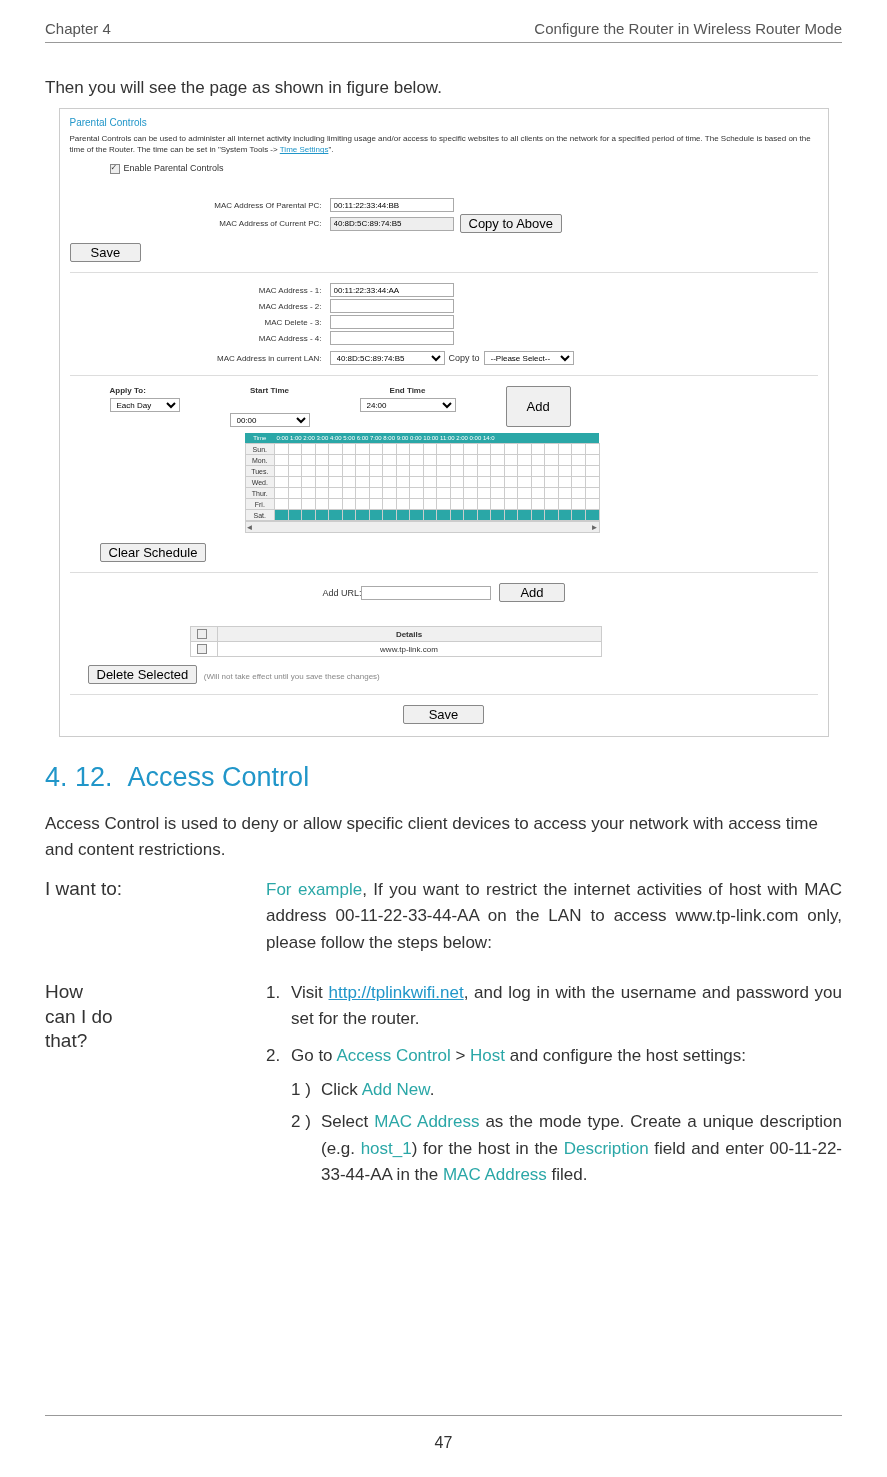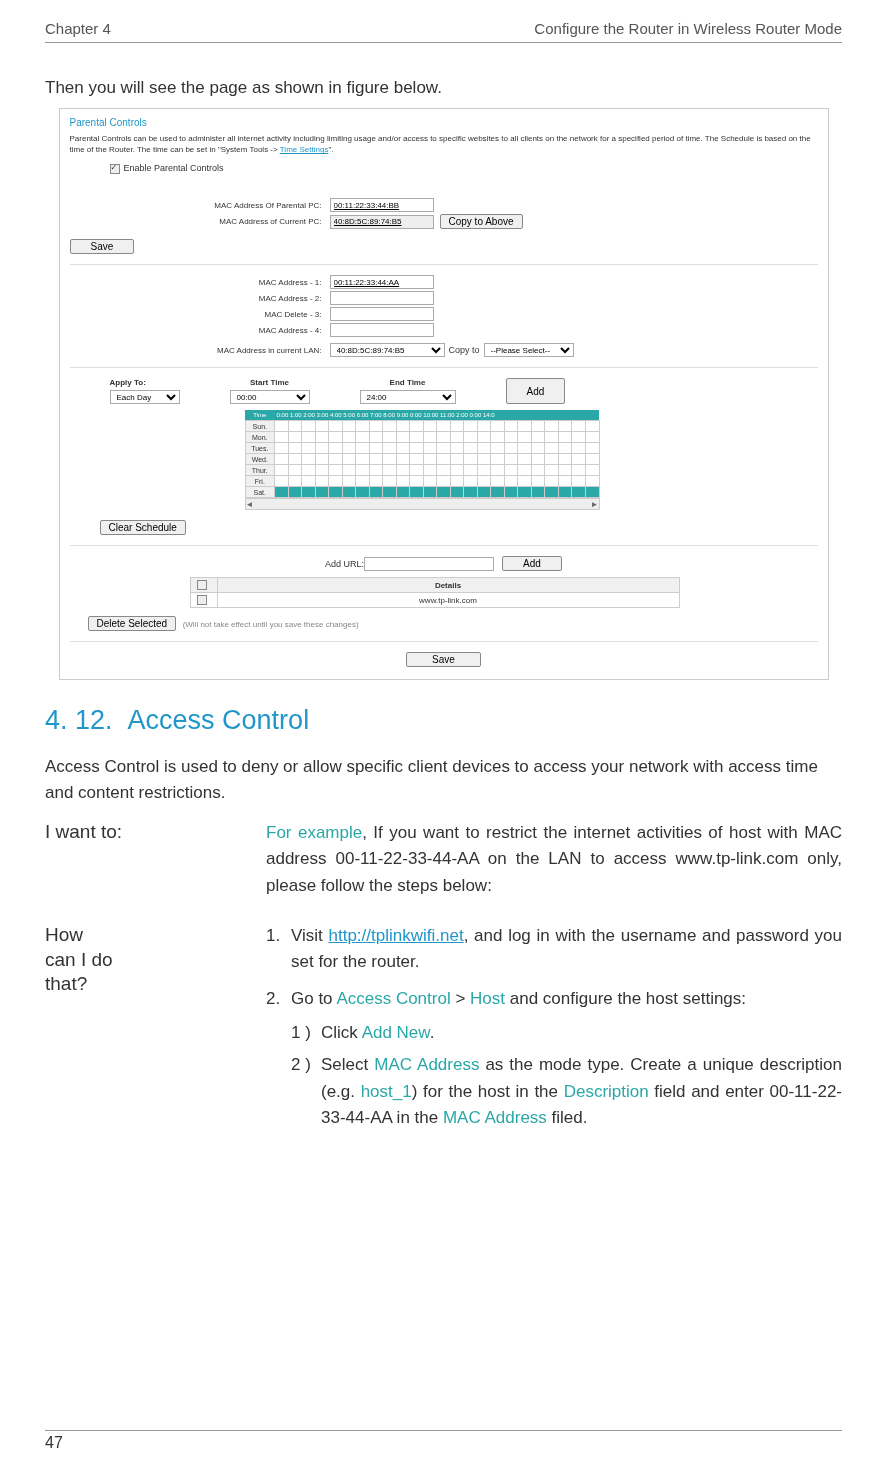--- a/index.html
+++ b/index.html
@@ -29,52 +29,52 @@
     padding: 8px 10px 12px 10px;
     font-size: 9px;
     color: #333;
   }
   .ss-title { color: #2196c9; font-size: 10px; margin-bottom: 5px; }
   .ss-desc { color: #333; font-size: 8px; line-height: 1.4; margin-bottom: 8px; }
   .ss-link { color: #2196c9; text-decoration: underline; }
   .ss-row { display: flex; align-items: center; margin: 2px 0; }
   .ss-label { text-align: right; width: 260px; padding-right: 8px; font-size: 8px; color: #333; }
   .ss-input { border: 1px solid #aaa; height: 14px; font-size: 8px; padding: 0 3px; background: #fff; }
-  .ss-input.w { width: 104px; text-decoration: underline; }
-  .ss-btn { border: 1px solid #888; background: #f0f0f0; font-size: 10px; padding: 1px 8px; border-radius: 2px; }
+  .ss-input.w { width: 124px; }
+  .ss-btn { border: 1px solid #888; background: #f0f0f0; font-size: 13px; padding: 1px 8px; border-radius: 2px; }
   .ss-hr { border: none; border-top: 1px solid #ddd; margin: 10px 0; }
   .ss-checkbox { display: inline-block; width: 10px; height: 10px; border: 1px solid #888; background: #eee; margin-right: 4px; vertical-align: middle; position: relative;}
   .ss-checkbox.checked::after { content: "✓"; font-size: 8px; position: absolute; top: -2px; left: 0; }
   .schedule-table { margin-left: 175px; margin-top: 6px; width: 355px; font-size: 7px; border-collapse: collapse;}
   .schedule-table th { background: #2aa7a7; color: #fff; font-weight: normal; padding: 2px; font-size: 6px;}
   .schedule-table td { border: 1px solid #ccc; height: 11px; width: 14px; }
   .schedule-table td.day { background: #f0f0f0; width: 30px; text-align: center; }
   .schedule-table td.sat { background: #2aa7a7; }
   .scroll-bar { margin-left: 175px; width: 355px; height: 12px; background: #eee; border: 1px solid #ccc; display: flex; justify-content: space-between; align-items: center; font-size: 8px; color: #666;}
-  .url-table { margin-left: 120px; width: 490px; font-size: 8px; border-collapse: collapse; margin-top: 6px;}
+  .url-table { margin-left: 120px; width: 412px; font-size: 8px; border-collapse: collapse; margin-top: 24px;}
   .url-table td { border: 1px solid #ccc; padding: 2px 6px; text-align: center; }
   .url-table .hdr { background: #f0f0f0; }
   h2.section-heading { font-size: 27px; color: #2196c9; font-weight: 400; margin-bottom: 18px; }
   .section-num { margin-right: 15px; }
   .body-para { font-size: 17px; color: #333; line-height: 1.5; margin-bottom: 15px;}
   .two-col { display: flex; margin-bottom: 10px; gap: 41px; }
   .left-col { width: 180px; flex-shrink: 0; font-size: 19px; color: #333; font-weight: 400; line-height: 1.3;}
   .right-col { flex: 1; font-size: 17px; color: #333; line-height: 1.55;}
   .right-col p { margin-bottom: 14px; text-align: justify;}
   .teal { color: #2aa7a7; }
   .link-u { color: #2196c9; text-decoration: underline; }
   ol.steps { list-style: none; padding: 0; }
   ol.steps > li { margin-bottom: 10px; display: flex; }
   ol.steps > li .num { width: 25px; flex-shrink: 0; }
   ol.steps > li .txt { flex: 1; text-align: justify;}
   ol.substeps { list-style: none; padding: 0; margin-top: 8px;}
   ol.substeps > li { margin-bottom: 6px; display: flex; }
   ol.substeps > li .snum { width: 30px; flex-shrink: 0; }
   ol.substeps > li .stxt { flex: 1; text-align: justify;}
-  .page-num { position: absolute; bottom: 25px; right: 45px; font-size: 16px; color: #333; border-top: 1px solid #999; width: 797px; text-align: left; padding-top: 3px;}
+  .page-num { position: absolute; bottom: 25px; right: 45px; font-size: 16px; color: #333; border-top: 1px solid #999; width: 797px; text-align: center; padding-top: 18px;}
   .ss-select { border: 1px solid #aaa; height: 14px; font-size: 8px; background: #fff; padding: 0 2px;}
 </style>
 </head>
 <body>
 
 <div class="page-header">
   <span>Chapter 4</span>
   <span>Configure the Router in Wireless Router Mode</span>
 </div>
 
@@ -123,21 +123,21 @@
     <span style="margin:0 4px">Copy to</span>
     <select class="ss-select" style="width:90px"><option>--Please Select--</option></select>
   </div>
   <hr class="ss-hr">
   <div style="display:flex; gap:50px; margin-left:40px;">
     <div>
       <div style="font-weight:bold; font-size:8px; margin-bottom:3px">Apply To:</div>
       <select class="ss-select" style="width:70px"><option>Each Day</option></select>
     </div>
     <div>
-      <div style="font-weight:bold; font-size:8px; margin-bottom:3px; text-align:center">Start Time</div>
+      <div style="font-weight:bold; font-size:8px; margin-bottom:18px; text-align:center">Start Time</div>
       <select class="ss-select" style="width:80px"><option>00:00</option></select>
     </div>
     <div>
       <div style="font-weight:bold; font-size:8px; margin-bottom:3px; text-align:center">End Time</div>
       <select class="ss-select" style="width:96px"><option>24:00</option></select>
     </div>
     <button class="ss-btn" style="padding:1px 20px">Add</button>
   </div>
 
   <table class="schedule-table">

